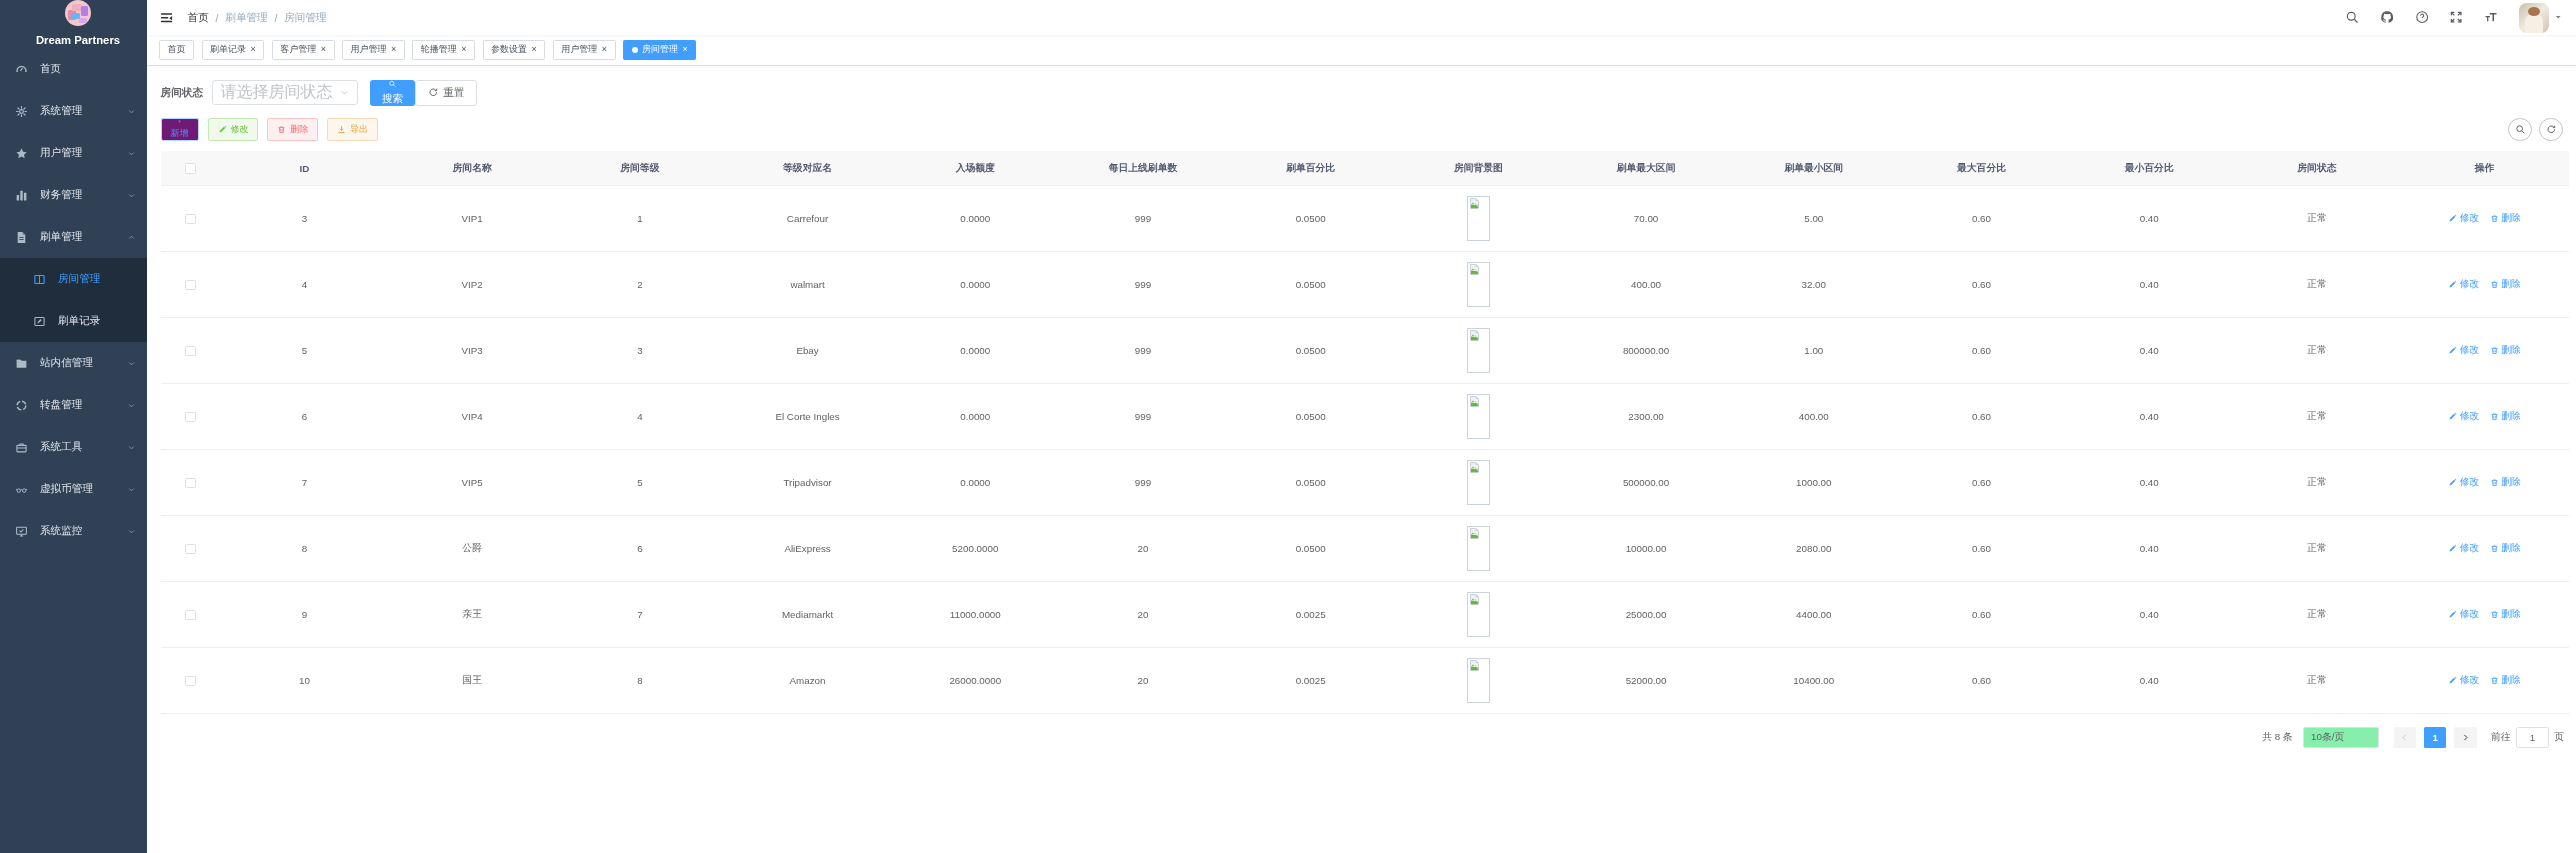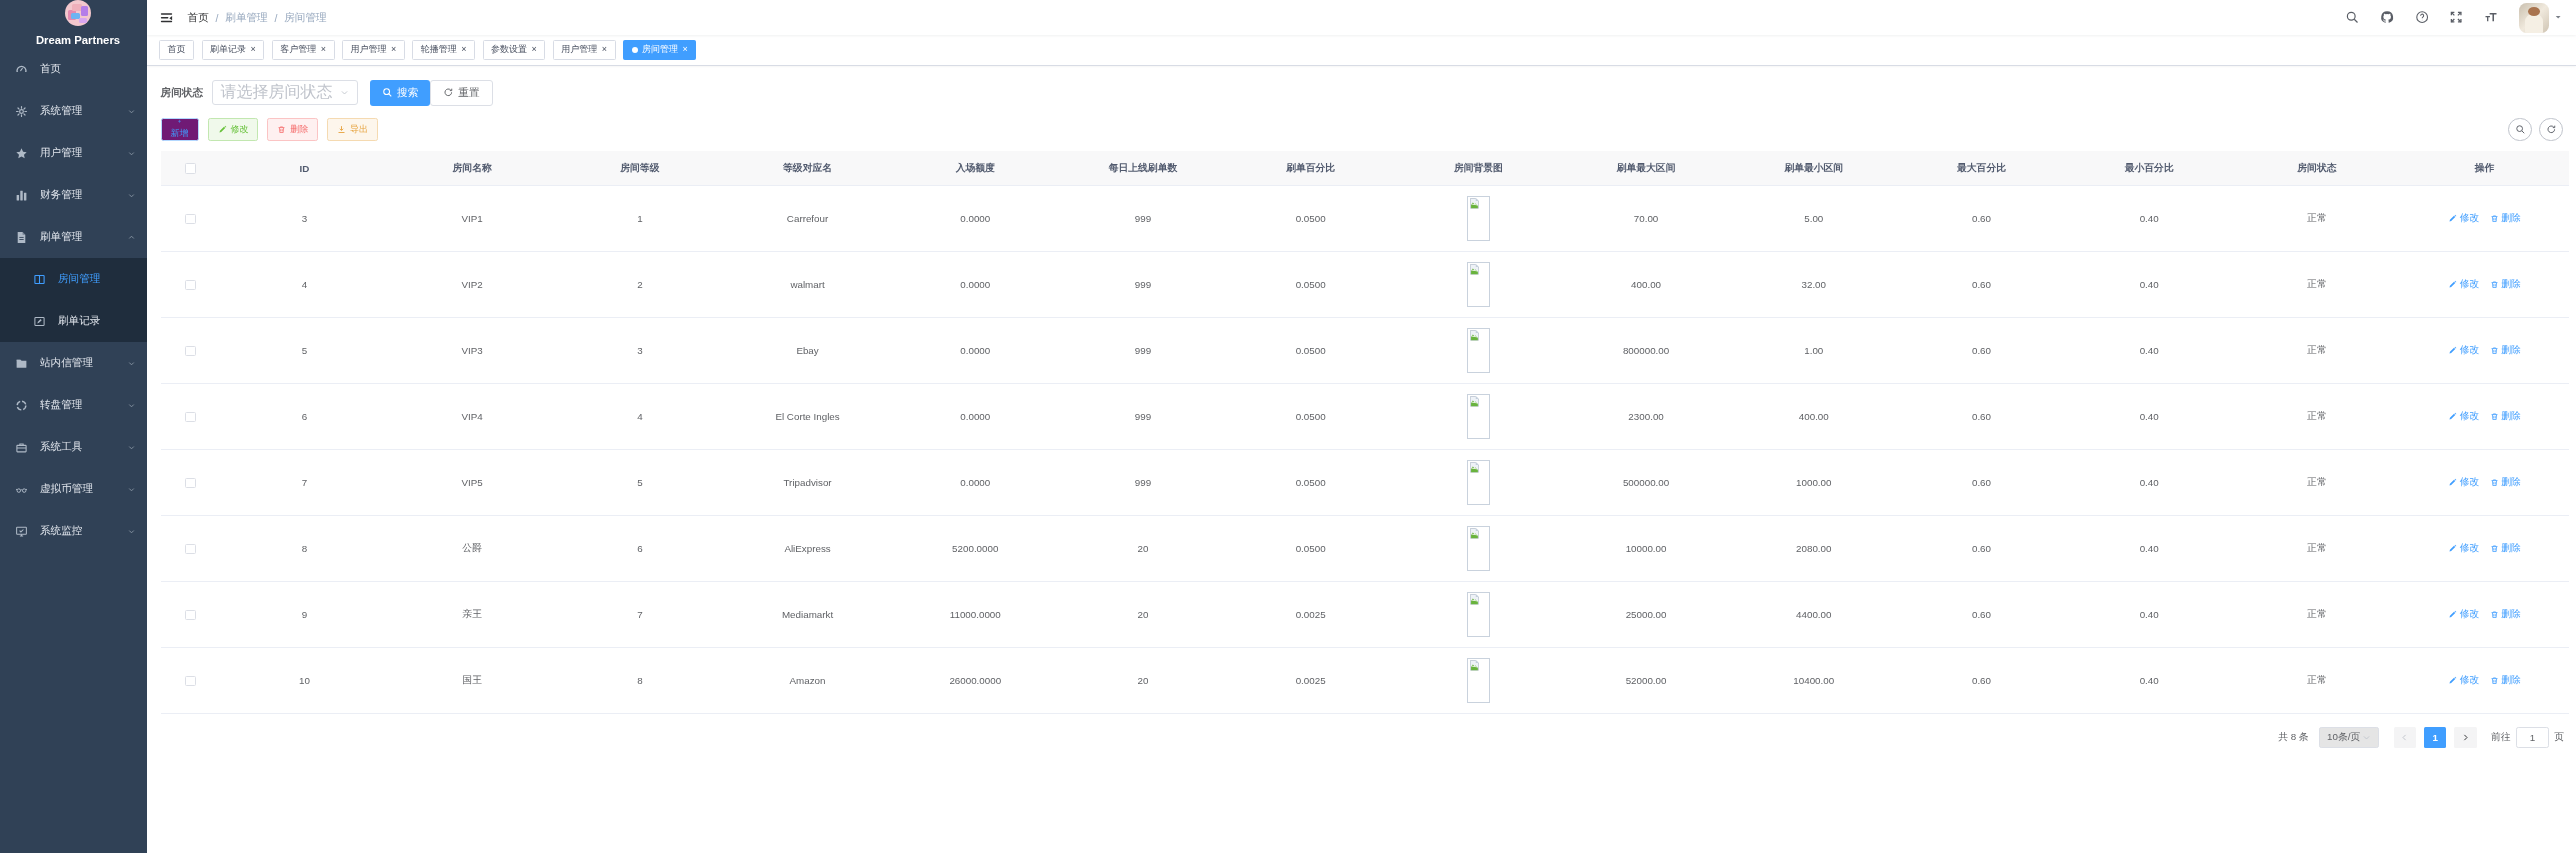--- a/index.html
+++ b/index.html
@@ -84,21 +84,21 @@
   thead th{height:34px;background:#f8f8f9;color:#515a6e;font-weight:bold;border-bottom:0.8px solid #ebeef5;text-align:center;padding:0 3px;overflow:hidden;white-space:nowrap;}
   tbody td{height:66px;border-bottom:0.8px solid #ebeef5;text-align:center;padding:0 3px;overflow:hidden;white-space:nowrap;}
   .cb{width:10.6px;height:10.6px;border:0.8px solid #dcdfe6;border-radius:1.5px;background:#fff;display:inline-block;vertical-align:middle;cursor:pointer;}
   .img-box{width:22.6px;height:45px;border:0.8px solid #c9d2dd;background:#fff;margin:0 auto;position:relative;}
   .img-box svg{position:absolute;left:1.5px;top:1.5px;width:9px;height:10.6px;}
   .rlink{color:#409eff;display:inline-flex;align-items:center;gap:2.3px;margin:0 5.3px;cursor:pointer;font-size:9.8px;}
   .rlink svg{width:9px;height:9px;}
 
   .pager{display:flex;align-items:center;justify-content:flex-end;padding:13px 4.5px 0 0;font-size:9.8px;color:#606266;}
   .pg-total{margin-right:10.6px;}
-  .size-select{width:60px;height:21px;border:0.8px solid #dcdfe6;border-radius:2.3px;display:flex;align-items:center;justify-content:space-between;padding:0 6.8px;color:#606266;cursor:pointer;margin-right:10.6px;background:#e5e5e5;}
+  .size-select{width:76px;height:21px;border:0.8px solid #dcdfe6;border-radius:2.3px;display:flex;align-items:center;justify-content:space-between;padding:0 6.8px;color:#606266;cursor:pointer;margin-right:10.6px;background:#86efac;}
   .pg-btn{min-width:22.6px;height:21px;border-radius:1.5px;background:#f4f4f5;display:flex;align-items:center;justify-content:center;margin:0 3.8px;cursor:pointer;color:#303133;}
   .pg-btn svg{width:9px;height:9px;}
   .pg-btn.disabled{color:#c0c4cc;}
   .pg-num{background:#409eff;color:#fff;font-weight:bold;}
   .pg-goto{margin-left:10.6px;display:flex;align-items:center;gap:5.3px;}
   .goto-input{width:33px;height:21px;border:0.8px solid #dcdfe6;border-radius:2.3px;text-align:center;font-size:9.8px;color:#606266;font-family:"Liberation Sans",sans-serif;}
 </style>
 </head>
 <body>
 
@@ -375,21 +375,21 @@
       <div class="search-row">
         <span class="search-label">房间状态</span>
         <div class="select-box">
           <span class="select-ph">请选择房间状态</span>
           <span class="chev">
             <svg viewBox="0 0 24 24" fill="none" stroke="currentColor" stroke-width="2.4">
                 <path d="M5 9l7 7 7-7"></path>
               </svg>
           </span>
         </div>
-        <button class="btn btn-primary" style="border:none;">
+        <button class="btn btn-primary" style="border:none;flex-direction:column;">
           <svg viewBox="0 0 24 24" fill="none" stroke="currentColor" stroke-width="2.4">
               <circle cx="10.5" cy="10.5" r="6.5"></circle>
               <path d="M15.5 15.5L21 21"></path>
             </svg>
           <span>搜索</span>
         </button>
         <button class="btn btn-white">
           <svg viewBox="0 0 24 24" fill="none" stroke="currentColor" stroke-width="2.2">
               <path d="M19.5 12a7.5 7.5 0 11-2.2-5.3"></path>
               <path d="M19.8 3.8v4.4h-4.4" fill="none"></path>

